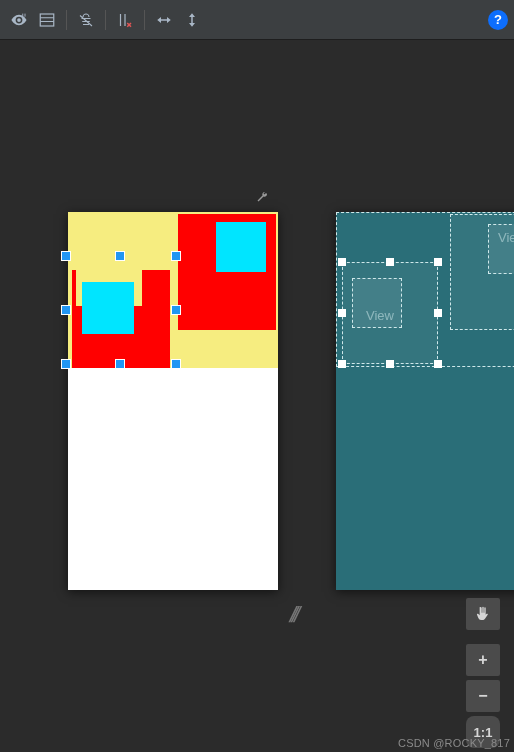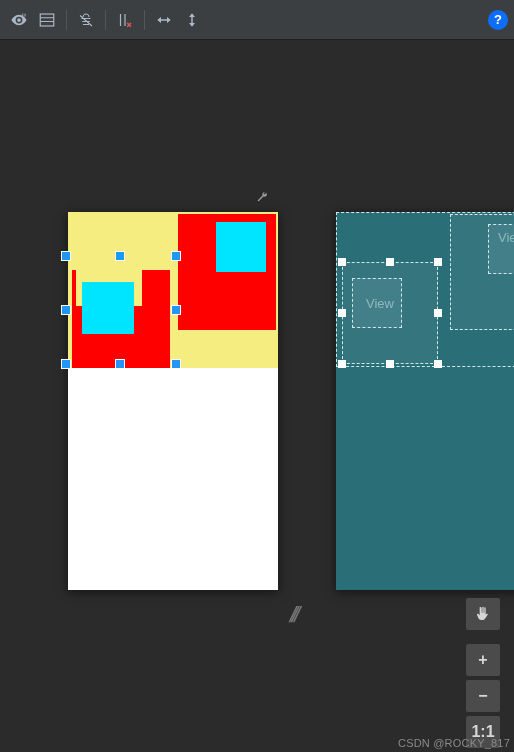--- a/index.html
+++ b/index.html
@@ -142,21 +142,21 @@
     .zoom-panel.zoom { top: 604px; }
     .zbtn {
       width: 34px; height: 32px;
       background: #4b4b4b;
       color: #d6d6d6;
       display: flex; align-items: center; justify-content: center;
       font-size: 16px; font-weight: 600;
       border-radius: 2px;
       cursor: pointer;
     }
-    .zbtn.small-text { font-size: 16px; }
+    .zbtn.small-text { font-size: 13px; border-radius: 8px; }
     .zbtn svg { width: 16px; height: 16px; }
 
     
     .wm {
       position: absolute;
       right: 4px; bottom: 3px;
       font-size: 11px; color: #8a8a8a;
       letter-spacing: .2px;
     }
   </style>
@@ -237,21 +237,21 @@
   </div>
 
   <div class="resize-slash">///</div>
 
   <div class="phone-right">
 
     <div class="bp-outline" style="left:0;top:0;width:100%;height:155px"></div>
 
     <div class="bp-outline" style="left:6px;top:50px;width:96px;height:102px;background:rgba(255,255,255,.05)"></div>
     <div class="bp-outline" style="left:16px;top:66px;width:50px;height:50px;background:rgba(255,255,255,.08)"></div>
-    <div class="bp-label" style="left:30px;top:84px">View</div>
+    <div class="bp-label" style="left:30px;top:96px">View</div>
 
     <div class="bp-outline" style="left:114px;top:2px;width:96px;height:116px;background:rgba(255,255,255,.05)"></div>
     <div class="bp-outline" style="left:152px;top:12px;width:50px;height:50px;background:rgba(255,255,255,.08)"></div>
     <div class="bp-label" style="left:162px;top:18px">Vie</div>
 
     <div class="bh" style="left:2px;top:46px"></div>
     <div class="bh" style="left:50px;top:46px"></div>
     <div class="bh" style="left:98px;top:46px"></div>
     <div class="bh" style="left:2px;top:97px"></div>
     <div class="bh" style="left:98px;top:97px"></div>

